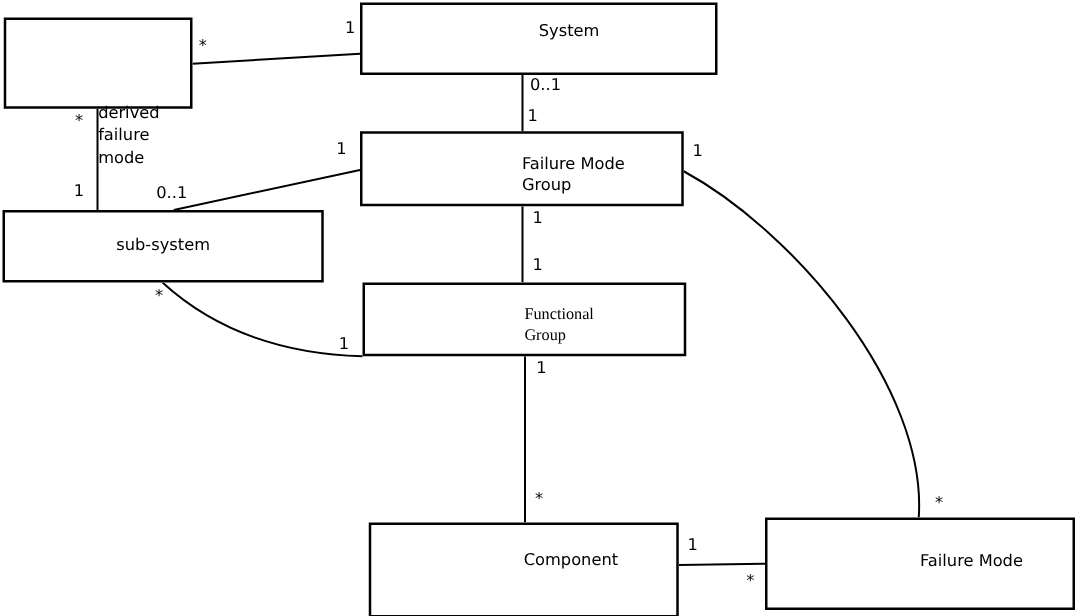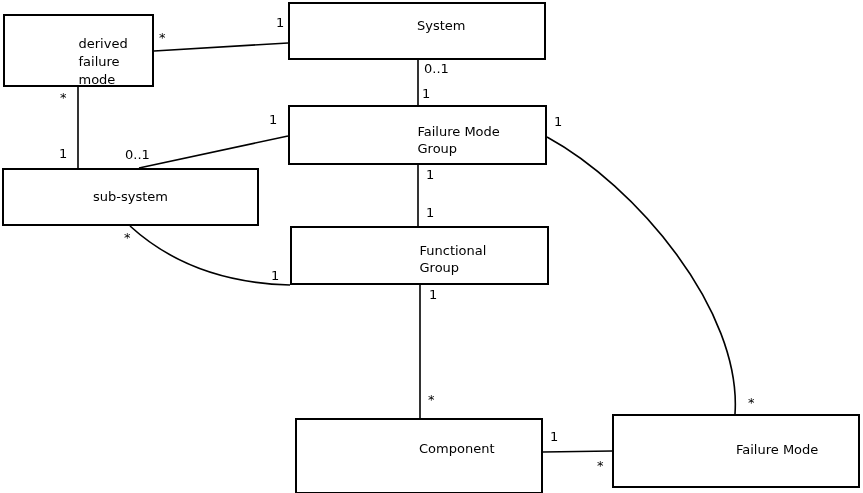--- a/index.html
+++ b/index.html
@@ -34,21 +34,21 @@
     font-size: 13px;
     line-height: 17px;
     white-space: pre-line;
     color: #000000;
   }
   .box .label.centered {
     left: 0;
     width: 100%;
     text-align: center;
   }
-  .box .label.lh18 { line-height: 18px; }
+  .box .label.lh18 { line-height: 18px; margin-top: 47px; }
   .mult {
     position: absolute;
     font-size: 13px;
     line-height: 15px;
     color: #000000;
     white-space: nowrap;
   }
 </style>
 </head>
 <body>
@@ -66,35 +66,35 @@
     <path d="M 420 285 L 420 418"></path>
     <path d="M 543 452 L 612 451"></path>
   </svg>
 
   <div class="box" style="left:3px; top:14px; width:151px; height:73px;">
     <span class="label lh18" style="top:19px;">derived
 failure
 mode</span>
   </div>
 
-  <div class="box" style="left:288px; top:2px; width:258px; height:58px;">
+  <div class="box" style="left:288px; top:2px; width:286px; height:58px;">
     <span class="label" style="top:13px;">System</span>
   </div>
 
   <div class="box" style="left:288px; top:105px; width:259px; height:60px;">
     <span class="label" style="top:16px;">Failure Mode
 Group</span>
   </div>
 
   <div class="box" style="left:2px; top:168px; width:257px; height:58px;padding-left:20px;">
     <span class="label centered" style="top:18px;">sub-system</span>
   </div>
 
   <div class="box" style="left:290px; top:226px; width:259px; height:59px;">
-    <span class="label" style="top:14px;">Functional
+    <span class="label" style="top:14px;font-family:Liberation Serif, serif;">Functional
 Group</span>
   </div>
 
   <div class="box" style="left:295px; top:418px; width:248px; height:76px;">
     <span class="label" style="top:20px;">Component</span>
   </div>
 
   <div class="box" style="left:612px; top:414px; width:248px; height:74px;">
     <span class="label" style="top:25px;">Failure Mode</span>
   </div>

